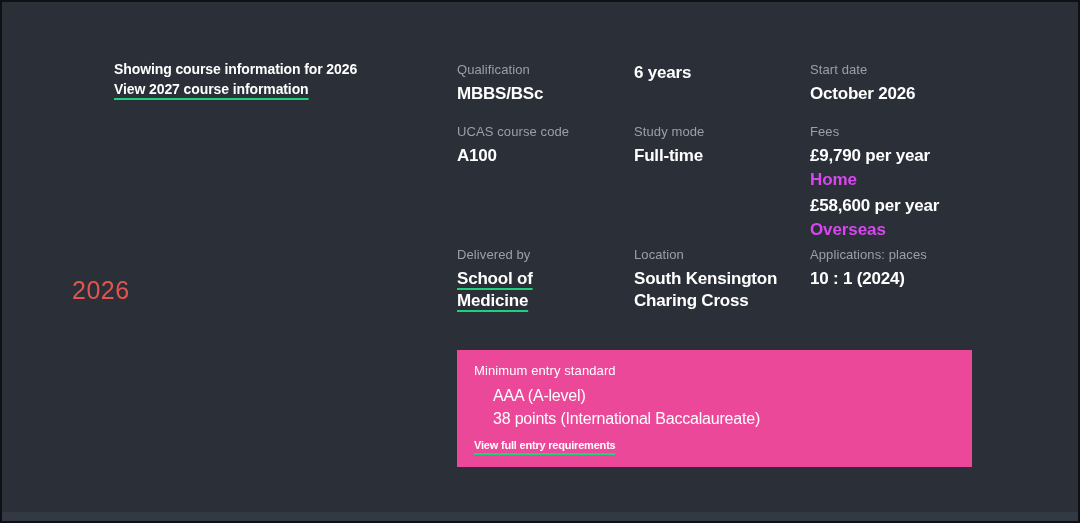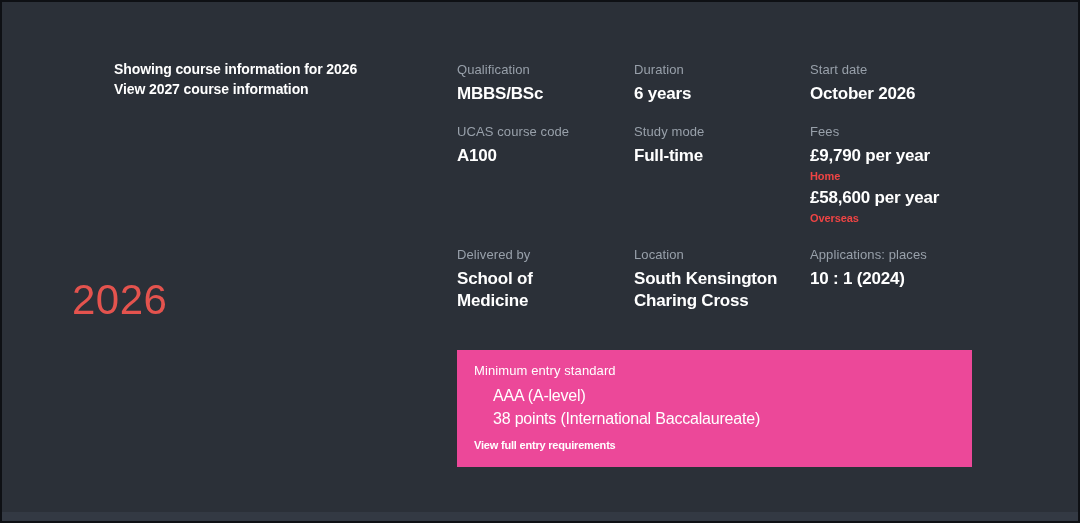--- a/index.html
+++ b/index.html
@@ -32,36 +32,37 @@
     left: 112px;
     top: 58px;
     color: #ffffff;
     font-size: 14px;
     font-weight: 600;
     letter-spacing: -0.1px;
     line-height: 19px;
   }
   .link-green {
     color: #ffffff;
+    text-decoration: underline;
     text-decoration-color: #1fd07c;
     text-decoration-thickness: 2px;
     text-underline-offset: 4px;
     cursor: pointer;
   }
   .header-note .link-green {
     display: inline-block;
     margin-top: 1px;
   }
   
   .year {
     position: absolute;
     left: 70px;
     top: 274px;
     color: #e4534e;
-    font-size: 42px;
+    font-size: 25px;
     font-weight: 400;
     letter-spacing: 0.5px;
   }
   
   .cell {
     position: absolute;
     width: 172px;
   }
   .cell.wide { width: 264px; }
   .cell .label {
@@ -73,22 +74,22 @@
   }
   .cell .value {
     color: #ffffff;
     font-size: 17px;
     font-weight: 700;
     letter-spacing: -0.2px;
     line-height: 22px;
   }
   .cell .value a { max-width: 104px; }
   .fee-type {
-    color: #ef4444;
-    font-size: 11px;
+    color: #d946ef;
+    font-size: 17px;
     font-weight: 700;
     margin: 3px 0 5px 0;
     letter-spacing: -0.1px;
   }
   .c1 { left: 455px; }
   .c2 { left: 632px; }
   .c3 { left: 808px; }
   .r1 { top: 60px; }
   .r2 { top: 122px; }
   .r3 { top: 245px; }
@@ -136,21 +137,20 @@
     <a class="link-green">View 2027 course information</a>
   </div>
 
   <div class="year">2026</div>
 
   <div class="cell c1 r1">
     <div class="label">Qualification</div>
     <div class="value">MBBS/BSc</div>
   </div>
   <div class="cell c2 r1">
-    <div class="label">Duration</div>
     <div class="value">6 years</div>
   </div>
   <div class="cell c3 r1 wide">
     <div class="label">Start date</div>
     <div class="value">October 2026</div>
   </div>
 
   <div class="cell c1 r2">
     <div class="label">UCAS course code</div>
     <div class="value">A100</div>

